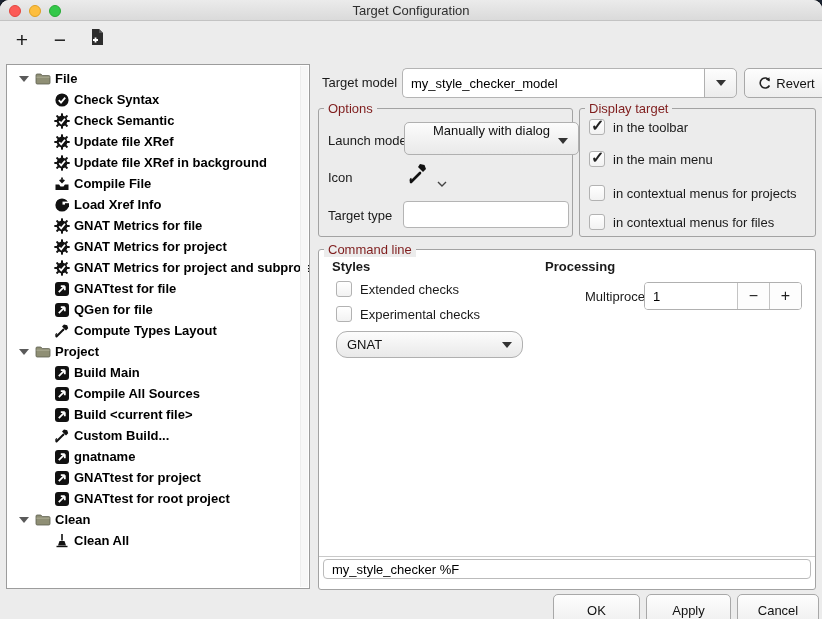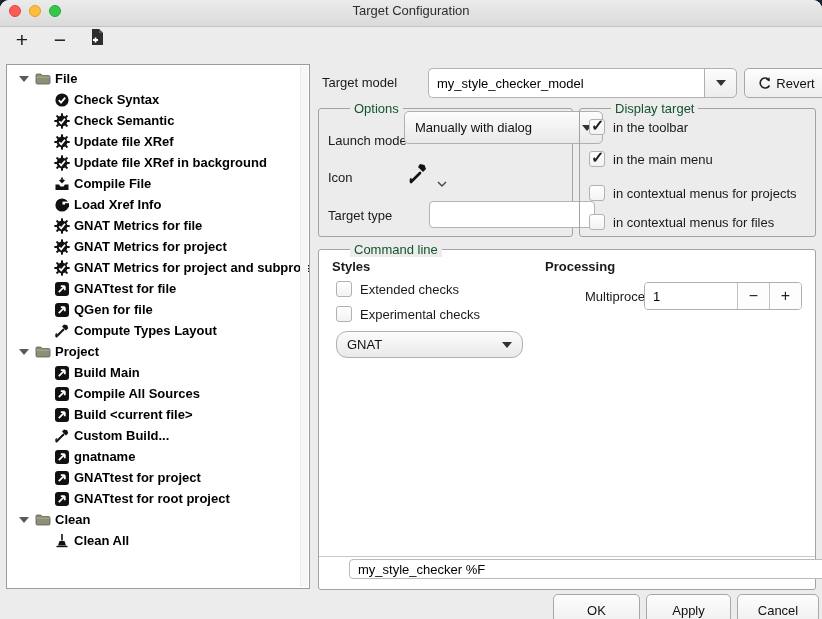--- a/index.html
+++ b/index.html
@@ -2,21 +2,21 @@
 <html><head>
 <meta charset="utf-8">
 <style>
   * { margin:0; padding:0; box-sizing:border-box; }
   html,body { width:822px; height:619px; }
   body { background:#1c2533; font-family:"Liberation Sans", sans-serif; font-size:13px; color:#1a1a1a; }
   .window { position:absolute; left:0; top:0; width:822px; height:619px;
             background:#ececec; border-radius:9px 9px 0 0; overflow:hidden;
             box-shadow:0 0 0 1px rgba(0,0,0,.4); }
   
-  .titlebar { position:absolute; left:0; top:0; width:100%; height:27px;
+  .titlebar { position:absolute; left:0; top:0; width:100%; height:21px;
               background:linear-gradient(#ebebeb,#dadada); border-bottom:1px solid #c3c3c3; }
   .title { text-align:center; line-height:22px; color:#2e2e2e; font-size:13px; }
   .tl { position:absolute; top:5px; width:12px; height:12px; border-radius:50%; }
   .tl.red { left:9px;  background:#fc5b57; border:1px solid #e2463f; }
   .tl.yel { left:29px; background:#fdbe3f; border:1px solid #dfa023; }
   .tl.grn { left:49px; background:#34c84a; border:1px solid #27aa35; }
   
   .toolbar { position:absolute; left:0; top:24px; width:100%; height:36px; }
   .tbtn { position:absolute; top:2px; width:28px; height:28px; border:none; background:transparent;
           font-size:21px; font-weight:400; color:#1a1a1a; text-align:center; line-height:26px; cursor:default; }
@@ -27,25 +27,25 @@
   .trow { position:relative; height:21px; line-height:21px; white-space:nowrap; display:flex; align-items:center; }
   .trow.sel { background:#a9ccf8; }
   .trow .tlabel { font-weight:bold; font-size:13px; color:#000; }
   .expander { width:0; height:0; border-left:5px solid transparent; border-right:5px solid transparent;
               border-top:6px solid #5a5a5a; margin:0 6px 0 12px; flex:none; }
   .ticon { width:16px; height:16px; margin-right:4px; flex:none; display:inline-flex; }
   .ticon svg { width:16px; height:16px; }
   .trow.child { padding-left:47px; }
   
   .frame { position:absolute; border:1px solid #a3a3a3; border-radius:3px; }
-  .legend { position:absolute; top:-8px; left:5px; background:#ececec; padding:0 4px; font-size:13px; color:#14532d;margin-left:26px; }
+  .legend { position:absolute; top:-8px; left:5px; background:#ececec; padding:0 4px; font-size:13px; color:#7f1d1d; }
   
   .lbl { position:absolute; font-size:13px; color:#1a1a1a; }
   .entry { position:absolute; background:#fff; border:1px solid #b4b4b4; border-radius:4px;
-           font-family:"Liberation Sans",sans-serif; font-size:13px; color:#000; padding:0 8px; outline:none;margin-left:26px; }
+           font-family:"Liberation Sans",sans-serif; font-size:13px; color:#000; padding:0 8px; outline:none; }
   .combo-entry { border-radius:5px 0 0 5px; border-right:none; }
   .combo-arrow { position:absolute; background:linear-gradient(#fdfdfd,#ececec); border:1px solid #b0b0b0;
                  border-radius:0 5px 5px 0; display:flex; align-items:center; justify-content:center; }
   .dd { position:absolute; background:linear-gradient(#fcfcfc,#e9e9e9); border:1px solid #b0b0b0; border-radius:5px;
         display:flex; align-items:center; padding:0 10px; font-size:13px; color:#111; }
   .dd .tri { margin-left:auto; }
   .tri { width:0; height:0; border-left:5px solid transparent; border-right:5px solid transparent; border-top:6px solid #333; }
   .btn { position:absolute; background:linear-gradient(#fdfdfd,#eeeeee); border:1px solid #a8a8a8; border-radius:5px;
          font-size:13px; color:#111; text-align:center; display:flex; align-items:center; justify-content:center; cursor:default; }
   .chkrow { position:absolute; display:flex; align-items:center; }
@@ -385,21 +385,21 @@
           <path d="M11.5 9.5 A5 5 0 1 1 11.5 4.5" fill="none" stroke="#222" stroke-width="1.6"></path>
           <path d="M11.5 1.2 L11.5 5.6 L7.8 3.4 Z" fill="#222"></path>
         </svg>
       </span>
     <span>Revert</span>
   </button>
 
   <div class="frame" style="left:318px; top:108px; width:255px; height:129px;">
     <span class="legend">Options</span>
     <div class="lbl" style="left:9px; top:24px;">Launch mode</div>
-    <div class="dd" style="left:85px; top:2px; width:199px; height:33px;">
+    <div class="dd" style="left:85px; top:13px; width:175px; height:33px;flex-direction:column;">
       <span>Manually with dialog</span>
       <span class="tri"></span>
     </div>
     <div class="lbl" style="left:9px; top:61px;">Icon</div>
     <div style="position:absolute; left:88px; top:53px; width:42px; height:26px;">
       <span><svg width="24" height="24" viewBox="0 0 24 24">
             <path d="M4 20 L13 11" stroke="#111" stroke-width="2.6" stroke-linecap="round"></path>
             <path d="M11 5 l5 5 3-3 -1.5-4 -4.5-1 z" fill="#111"></path>
             <path d="M4.5 16.5 q-2 1.5 -0.5 3.5" stroke="#111" stroke-width="1.6" fill="none"></path>
           </svg></span>

